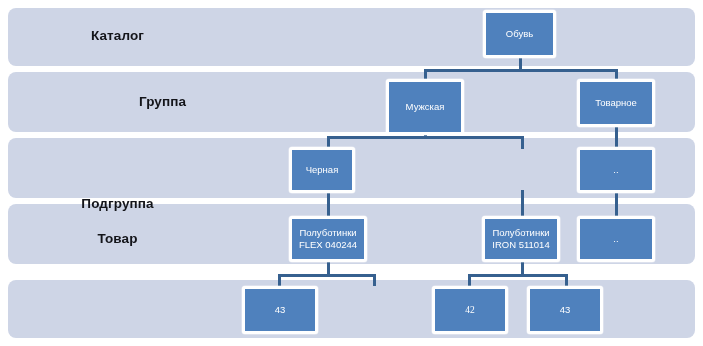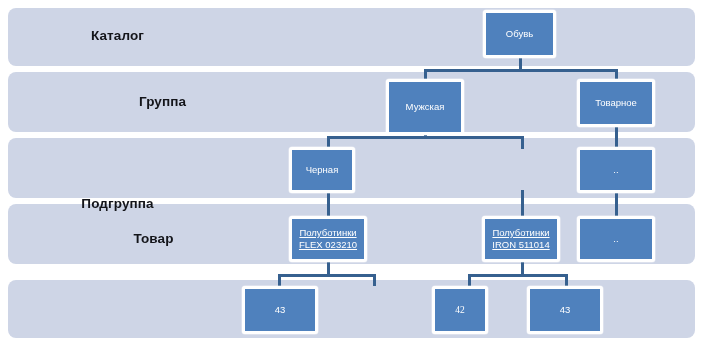--- a/index.html
+++ b/index.html
@@ -34,41 +34,41 @@
     display:flex;
     align-items:center;
     justify-content:center;
     color:#ffffff;
     font-size:9.5px;
     line-height:1.28;
     text-align:left;
     z-index:3;
     box-shadow:0 0 0 0.5px rgba(255,255,255,.6);
   }
-  .node .l2{display:block;text-decoration:underline;}
+  .node .l2{display:block;}
 
   .conn{position:absolute;background:#36608f;z-index:1;}
   .conn.v{width:3px;}
   .conn.h{height:3px;}
 </style>
 </head>
 <body>
 
 <div id="stage">
 
   <div class="band" style="top:8px;height:58px;"></div>
   <div class="band" style="top:72px;height:60px;"></div>
   <div class="band" style="top:138px;height:60px;"></div>
   <div class="band" style="top:204px;height:60px;"></div>
   <div class="band" style="top:280px;height:58px;"></div>
 
   <div class="band-label" style="top:28px;">Каталог</div>
   <div class="band-label" style="top:94px;padding-left:45px;">Группа</div>
   <div class="band-label" style="top:160px;margin-top:36px;">Подгруппа</div>
-  <div class="band-label" style="top:231px;padding-left:36px;">Товар</div>
+  <div class="band-label" style="top:231px;">Товар</div>
 
   <div class="conn v" style="left:518.5px;top:56px;height:15px;"></div>
   <div class="conn h" style="left:424px;top:69px;width:194px;"></div>
   <div class="conn v" style="left:424px;top:69px;height:12px;"></div>
   <div class="conn v" style="left:615px;top:69px;height:12px;"></div>
 
   <div class="conn v" style="left:424px;top:124px;height:14px;"></div>
   <div class="conn h" style="left:327px;top:136px;width:197px;"></div>
   <div class="conn v" style="left:327px;top:136px;height:13px;"></div>
   <div class="conn v" style="left:521px;top:136px;height:13px;"></div>
@@ -94,25 +94,25 @@
   <div class="node" style="left:483px;top:10px;width:73px;height:48px;">Обувь</div>
 
   <div class="node" style="left:386px;top:79px;width:78px;height:56px;">Мужская</div>
   <div class="node" style="left:577px;top:79px;width:78px;height:48px;">Товарное</div>
 
   <div class="node" style="left:289px;top:147px;width:66px;height:46px;">Черная</div>
   <div class="node" style="left:577px;top:147px;width:78px;height:46px;">..</div>
 
   <div class="node" style="left:289px;top:216px;width:78px;height:46px;flex-direction:column;">
     <span class="l2">Полуботинки</span>
-    <span class="l2">FLEX 023210</span>
+    <span class="l2">FLEX 040244</span>
   </div>
   <div class="node" style="left:482px;top:216px;width:78px;height:46px;flex-direction:column;">
     <span class="l2">Полуботинки</span>
     <span class="l2">IRON 511014</span>
   </div>
   <div class="node" style="left:577px;top:216px;width:78px;height:46px;">..</div>
 
   <div class="node" style="left:242px;top:286px;width:76px;height:48px;">43</div>
-  <div class="node" style="left:432px;top:286px;width:56px;height:48px;font-family:Liberation Serif, serif;">42</div>
+  <div class="node" style="left:432px;top:286px;width:76px;height:48px;font-family:Liberation Serif, serif;">42</div>
   <div class="node" style="left:527px;top:286px;width:76px;height:48px;">43</div>
 
 </div>
 
 </body></html>

